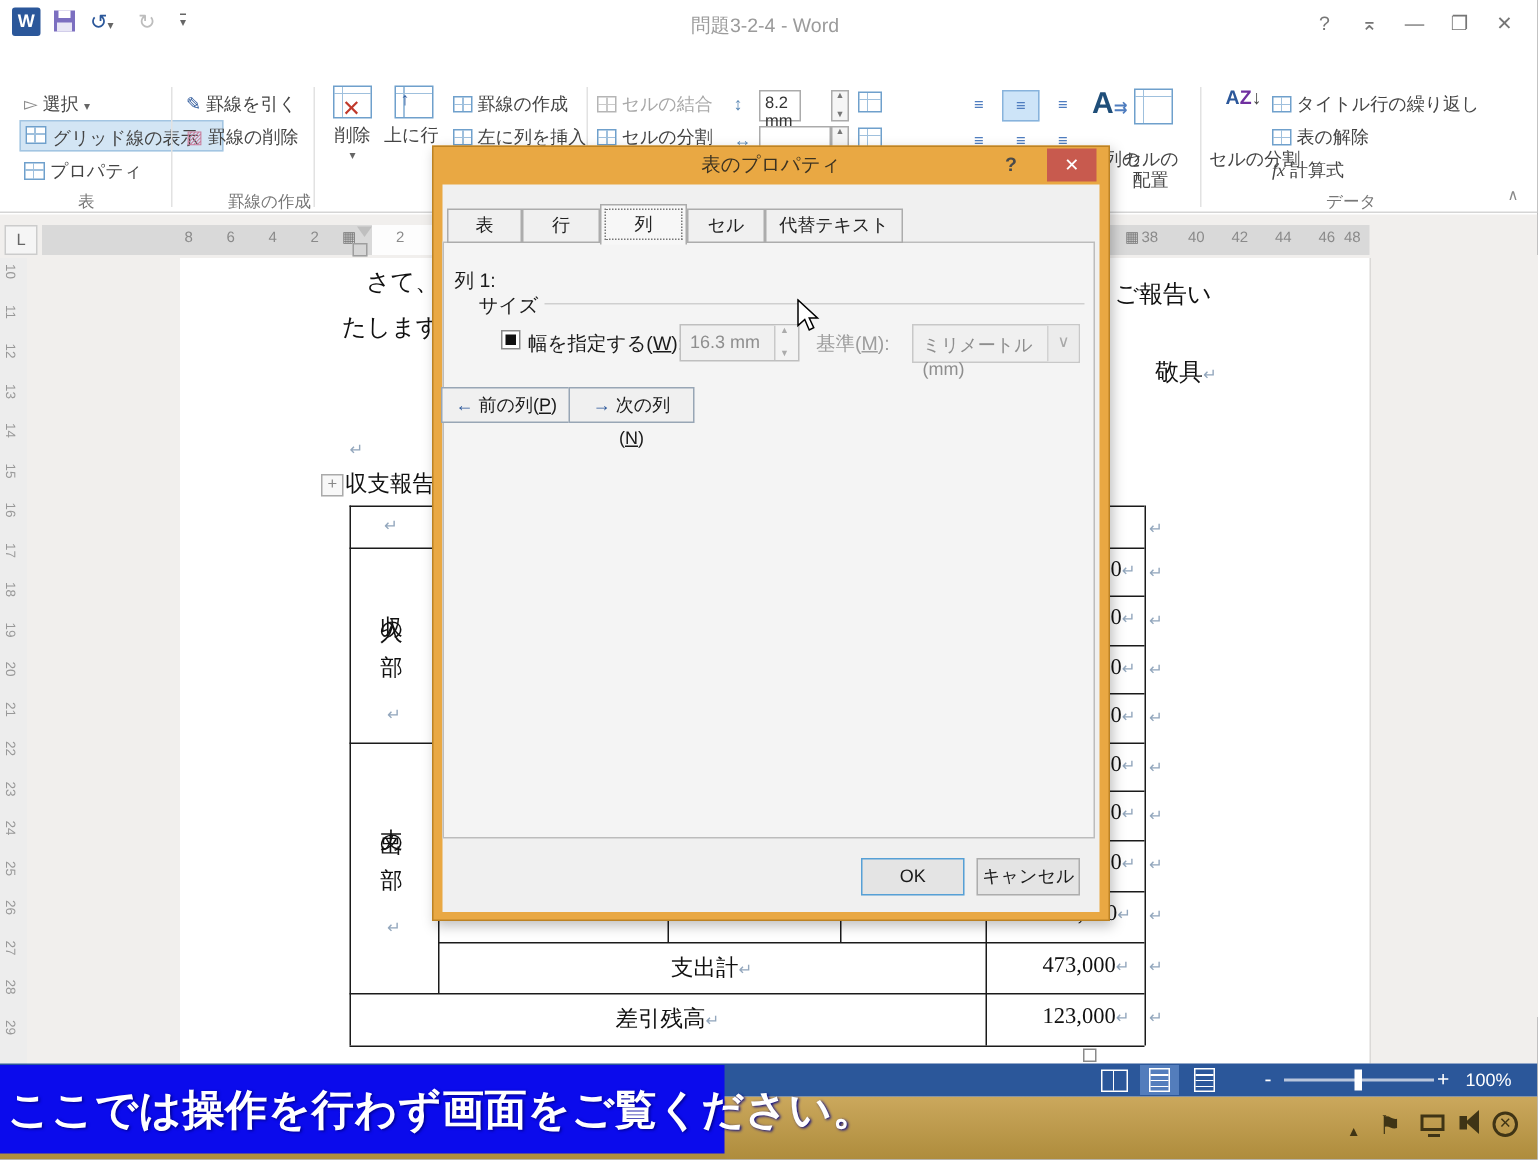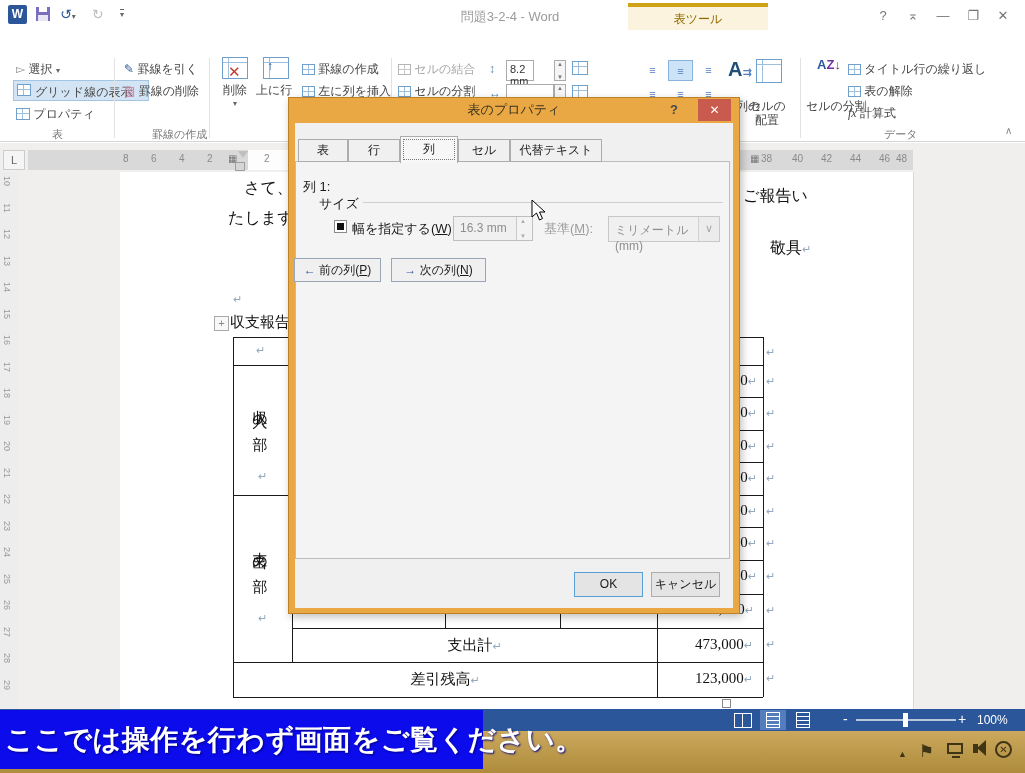--- a/index.html
+++ b/index.html
@@ -119,21 +119,20 @@
 
 <div id="screen">
 
   <div class="abs titlebar">
     <div class="abs word-logo">W</div>
     <div class="abs save-ico"></div>
     <div class="abs qat-ico" style="left:60px;top:6px;">↺<span style="font-size:8px;color:#666;">▾</span></div>
     <div class="abs qat-ico" style="left:92px;top:6px;color:#bdbdbd;">↻</div>
     <div class="abs" style="left:120px;top:9px;font-size:8px;color:#666;border-top:1px solid #666;">▾</div>
     <div class="abs title-text">問題3-2-4 - Word</div>
-    <div class="abs ctx-header">表ツール</div>
     <div class="abs winbtn" style="left:872px;">?</div>
     <div class="abs winbtn" style="left:902px;">⌅</div>
     <div class="abs winbtn" style="left:932px;">—</div>
     <div class="abs winbtn" style="left:962px;">❐</div>
     <div class="abs winbtn" style="left:992px;">✕</div>
   </div>
 
   <div class="abs tabrow">
     <div class="abs rtab rtab-file">ファイル</div>
     <div class="abs rtab" style="left:62px;width:56px;">ホーム</div>
@@ -336,21 +335,21 @@
     <div class="dtab" style="left:221px;width:92px;">代替テキスト</div>
     <div class="dtext" style="left:14px;top:80px;">列 1:</div>
     <div class="dtext" style="left:30px;top:97px;">サイズ</div>
     <div class="abs" style="left:74px;top:104px;width:360px;height:1px;background:#cfcfcf;"></div>
     <div class="chk"></div>
     <div class="dtext" style="left:63px;top:122px;"><span>幅を指定する(</span><span class="u">W</span><span>):</span></div>
     <div class="dspin"><span>16.3 mm</span><span class="dspin-arrows"></span></div>
     <div class="dtext dgray" style="left:255px;top:122px;"><span>基準(</span><span class="u">M</span><span>):</span></div>
     <div class="dselect"><span>ミリメートル (mm)</span><span class="dsel-arrow">∨</span></div>
     <div class="navbtn" style="left:5px;width:87px;"><b>←</b> <span>前の列(</span><span class="u">P</span><span>)</span></div>
-    <div class="navbtn" style="left:102px;width:95px;"><b>→</b> <span>次の列(</span><span class="u">N</span><span>)</span></div>
+    <div class="navbtn" style="left:90px;width:84px;"><b>→</b> <span>次の列(</span><span class="u">N</span><span>)</span></div>
     <div class="dlgbtn dlgbtn-default" style="left:285px;">OK</div>
     <div class="dlgbtn" style="left:362px;">キャンセル</div>
   </div>
 
   <svg class="abs cursor" style="left:531px;top:199px;" width="18" height="24">
     <polygon points="1,1 1,18 5.5,14 8.5,21 11.5,19.5 8.5,13 14,13" fill="#ffffff" stroke="#000000" stroke-width="1"></polygon>
   </svg>
 
   <div class="abs statusbar">
     <div class="sb-viewbtn" style="left:730px;"><span class="sb-bookico"></span></div>

